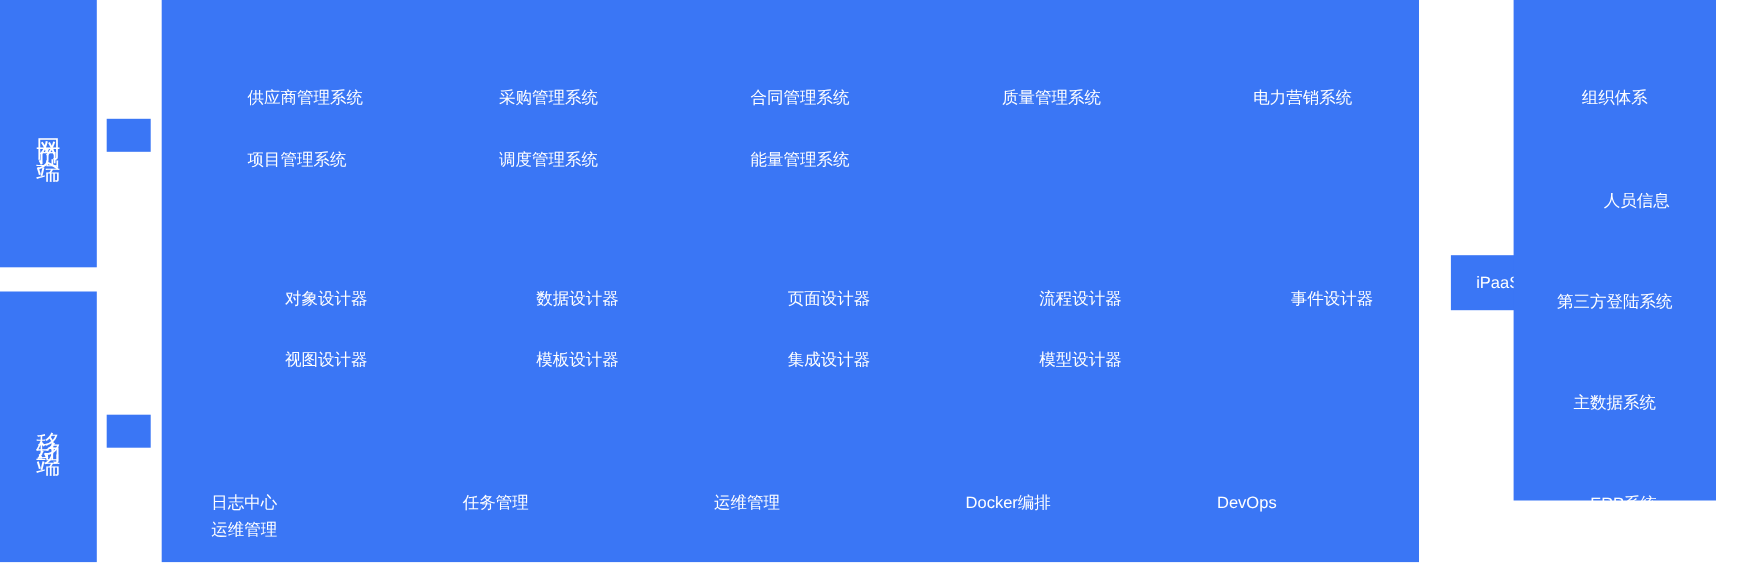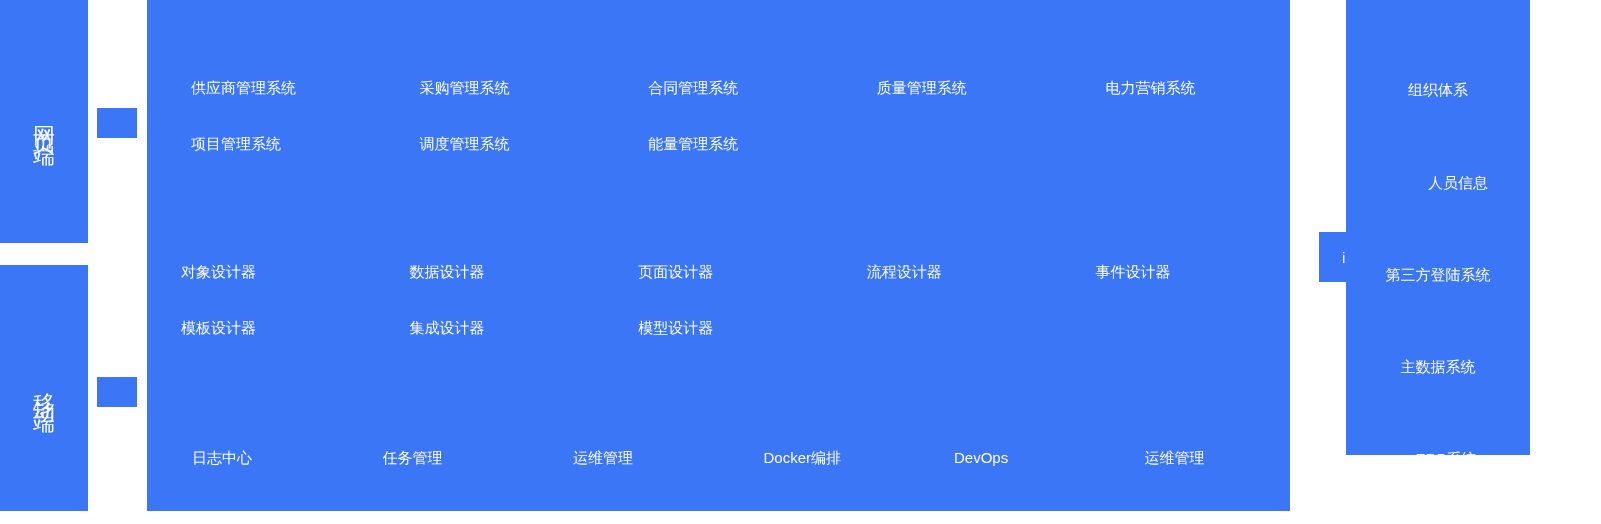--- a/index.html
+++ b/index.html
@@ -44,40 +44,40 @@
   .row {
     position: absolute;
     left: 0;
     width: 100%;
     display: grid;
     font-size: 15px;
     font-weight: 500;
     line-height: 24px;
   }
   .cols5 { grid-template-columns: repeat(5, 1fr); }
-  .cols7 { grid-template-columns: repeat(6, 1fr); }
+  .cols7 { grid-template-columns: repeat(5, 1fr); }
   .row span { display: block; white-space: nowrap; }
-  .business-row .cell { padding-left: 44px; font-family: Liberation Mono, monospace; }
-  .designer-row .cell { padding-left: 34px; }
+  .business-row .cell { padding-left: 78px; }
+  .designer-row .cell { padding-left: 64px; margin-left: 48px; }
   .ops-row .cell      { padding-left: 45px; }
   .business-row-1 { top: 78px; }
   .business-row-2 { top: 134px; }
   .designer-row-1 { top: 260px; }
   .designer-row-2 { top: 316px; }
   .ops-row        { top: 446px; }
 
   
   .ipaas-block {
     left: 1295px; top: 232px; width: 86px; height: 50px;
     display: flex; align-items: center; justify-content: center;
     font-size: 15px; font-weight: 500; margin-left: 24px;
   }
 
   
-  .right-block { left: 1346px; top: 0; width: 184px; height: 455px; }
+  .right-block { left: 1376px; top: 0; width: 184px; height: 455px; }
   .right-item {
     position: absolute;
     left: 0; width: 100%; height: 24px;
     text-align: center;
     font-size: 15px; font-weight: 500; line-height: 24px;
     white-space: nowrap;
   }
   .right-item-0 { top: 78px; }
   .right-item-1 { top: 171px; padding-left: 40px; }
   .right-item-2 { top: 263px; }
@@ -118,20 +118,21 @@
 
     <div class="row cols5 designer-row designer-row-1">
       <span class="cell">对象设计器</span>
       <span class="cell">数据设计器</span>
       <span class="cell">页面设计器</span>
       <span class="cell">流程设计器</span>
       <span class="cell">事件设计器</span>
     </div>
 
     <div class="row cols5 designer-row designer-row-2">
+      <span class="cell">视图设计器</span>
       <span class="cell">模板设计器</span>
       <span class="cell">集成设计器</span>
       <span class="cell">模型设计器</span>
     </div>
 
     <div class="row cols7 ops-row">
       <span class="cell">日志中心</span>
       <span class="cell">任务管理</span>
       <span class="cell">运维管理</span>
       <span class="cell">Docker编排</span>

